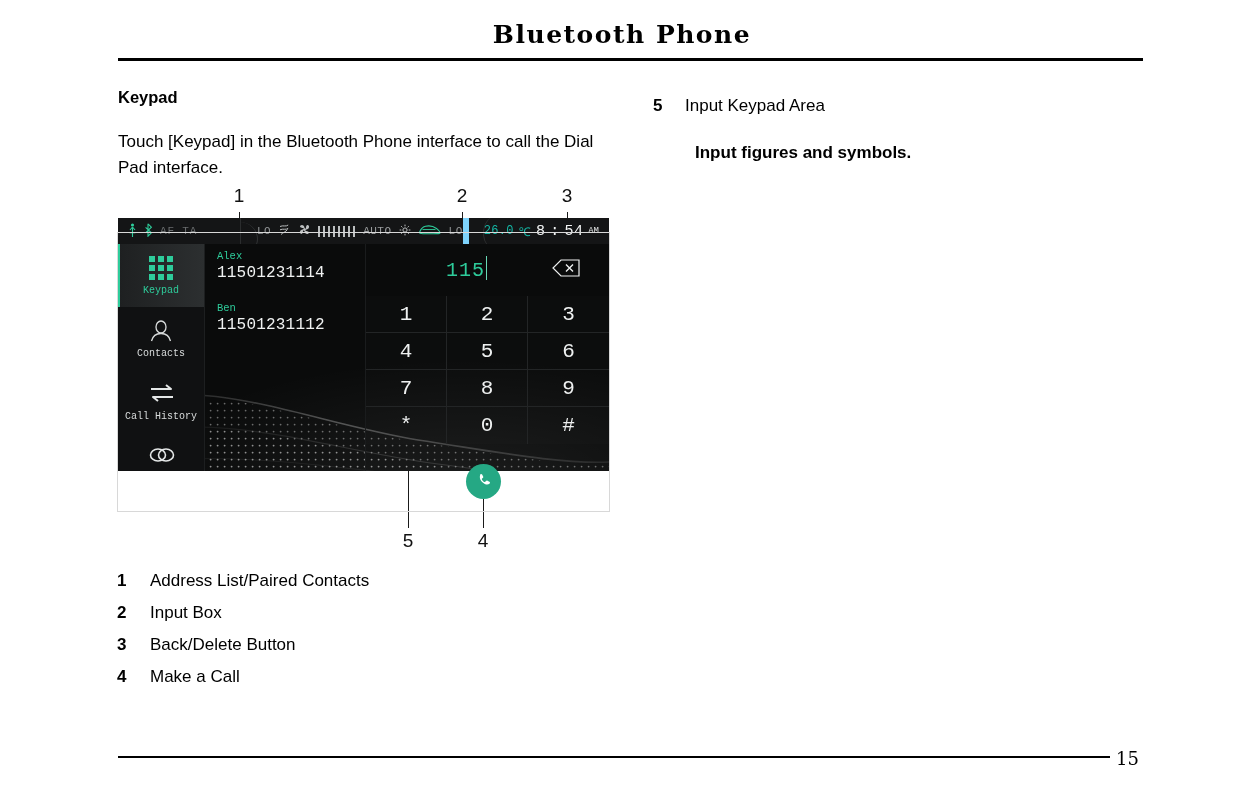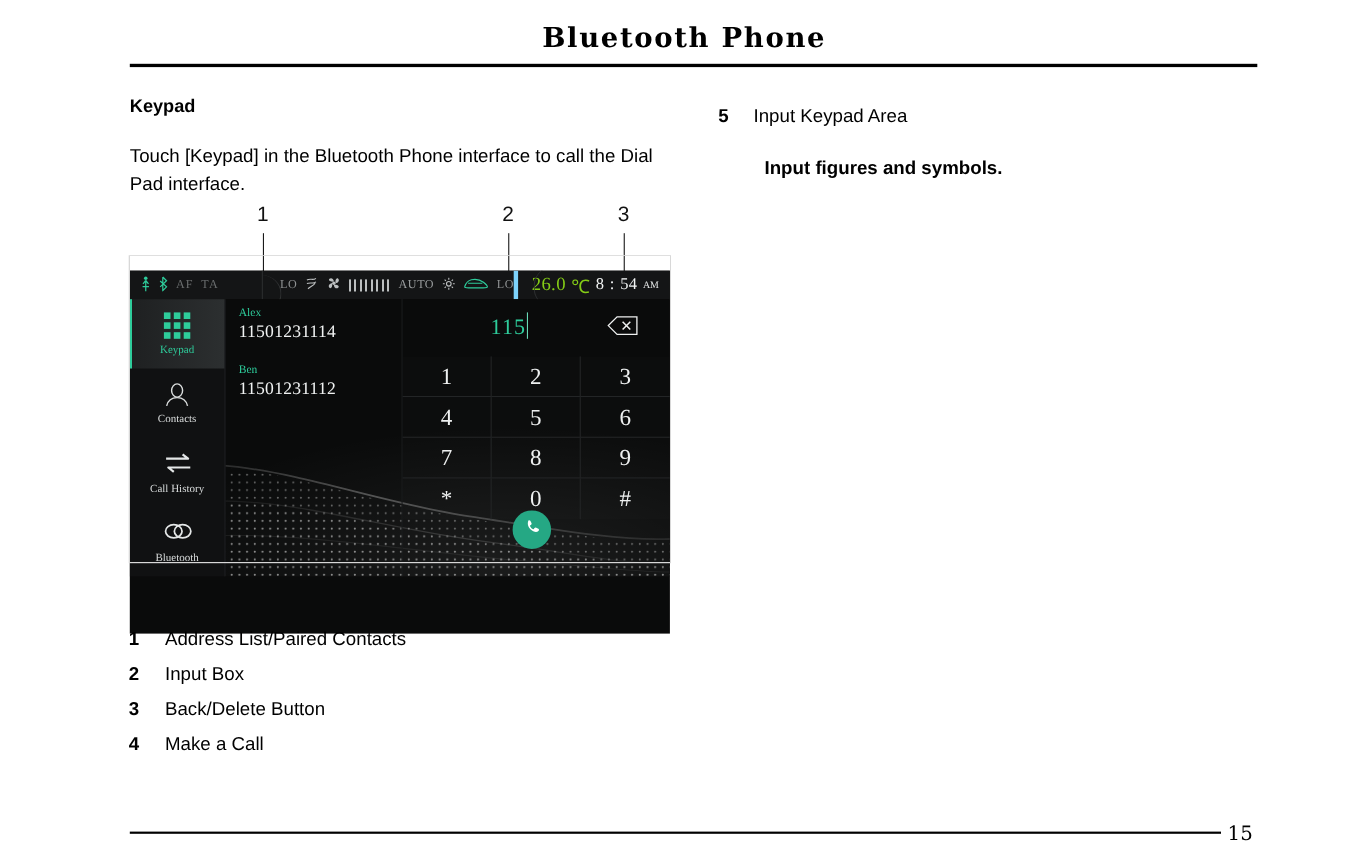--- a/index.html
+++ b/index.html
@@ -119,25 +119,25 @@
     background: #f2f2f2;
     border: 1.4px solid #1a1a1a;
     left: -3.3px;
   }
   .leader.down::after { bottom: -6px; }
   .leader.up::after { top: -6px; }
 
   
   .hu {
     position: absolute;
-    left: 118px; top: 246px;
-    width: 491px; height: 330px;
+    left: 118px; top: 218px;
+    width: 491px; height: 253px;
     background: #0a0b0b;
     overflow: hidden;
-    font-family: Liberation Serif, serif;
+    font-family: Liberation Mono, monospace;
   }
   .hu-shadow {
     position: absolute;
     left: 118px; top: 233px;
     width: 491px; height: 278px;
     box-shadow: 0 0 0 1px #d8d8d8;
     pointer-events: none;
   }
 
   
@@ -146,33 +146,33 @@
     width: 491px; height: 26px;
     background: #141516;
     display: flex; align-items: center;
     font-size: 10.5px;
     color: #8c8f90;
   }
   .sb-seg { display: flex; align-items: center; height: 26px; }
   .sb-left { width: 122px; padding-left: 10px; gap: 7px;
              border-right: 1px solid #2b2d2e; }
   .sb-mid  { flex: 1; gap: 7px; padding-left: 16px;
-             border-right: 4px solid #7dd3fc; position: relative; }
+             border-right: 6px solid #7dd3fc; position: relative; }
   .sb-right{ width: 142px; justify-content: flex-end; padding-right: 10px; gap: 5px;
              position: relative; }
   .sb-dim { color: #6a6d6e; letter-spacing: 1px; font-size: 11px; }
   .sb-lo  { color: #8f9293; font-size: 11px; letter-spacing: .5px; }
   .sb-auto{ color: #9a9d9e; font-size: 11px; letter-spacing: .5px; }
   .sb-teal{ color: #2ecc9b; }
   .fanbars {
     display: inline-block; height: 11px; width: 38px;
     background: repeating-linear-gradient(to right,
       #bcbfc0 0 2px, transparent 2px 5px);
   }
-  .sb-temp { color: #84cc16; font-size: 17px; letter-spacing: .3px; }
+  .sb-temp { color: #14b8a6; font-size: 12px; letter-spacing: .3px; }
   .sb-time { color: #f2f4f4; font-size: 15px; letter-spacing: .3px; }
   .sb-ampm { color: #e3e5e5; font-size: 9px; vertical-align: super; text-align: center; }
   .arc-left {
     position: absolute; left: -14px; top: 4px;
     width: 30px; height: 34px;
     border-right: 1px solid #313334;
     border-radius: 0 60% 60% 0 / 0 50% 50% 0;
   }
   .arc-right {
     position: absolute; left: 14px; top: -2px;

